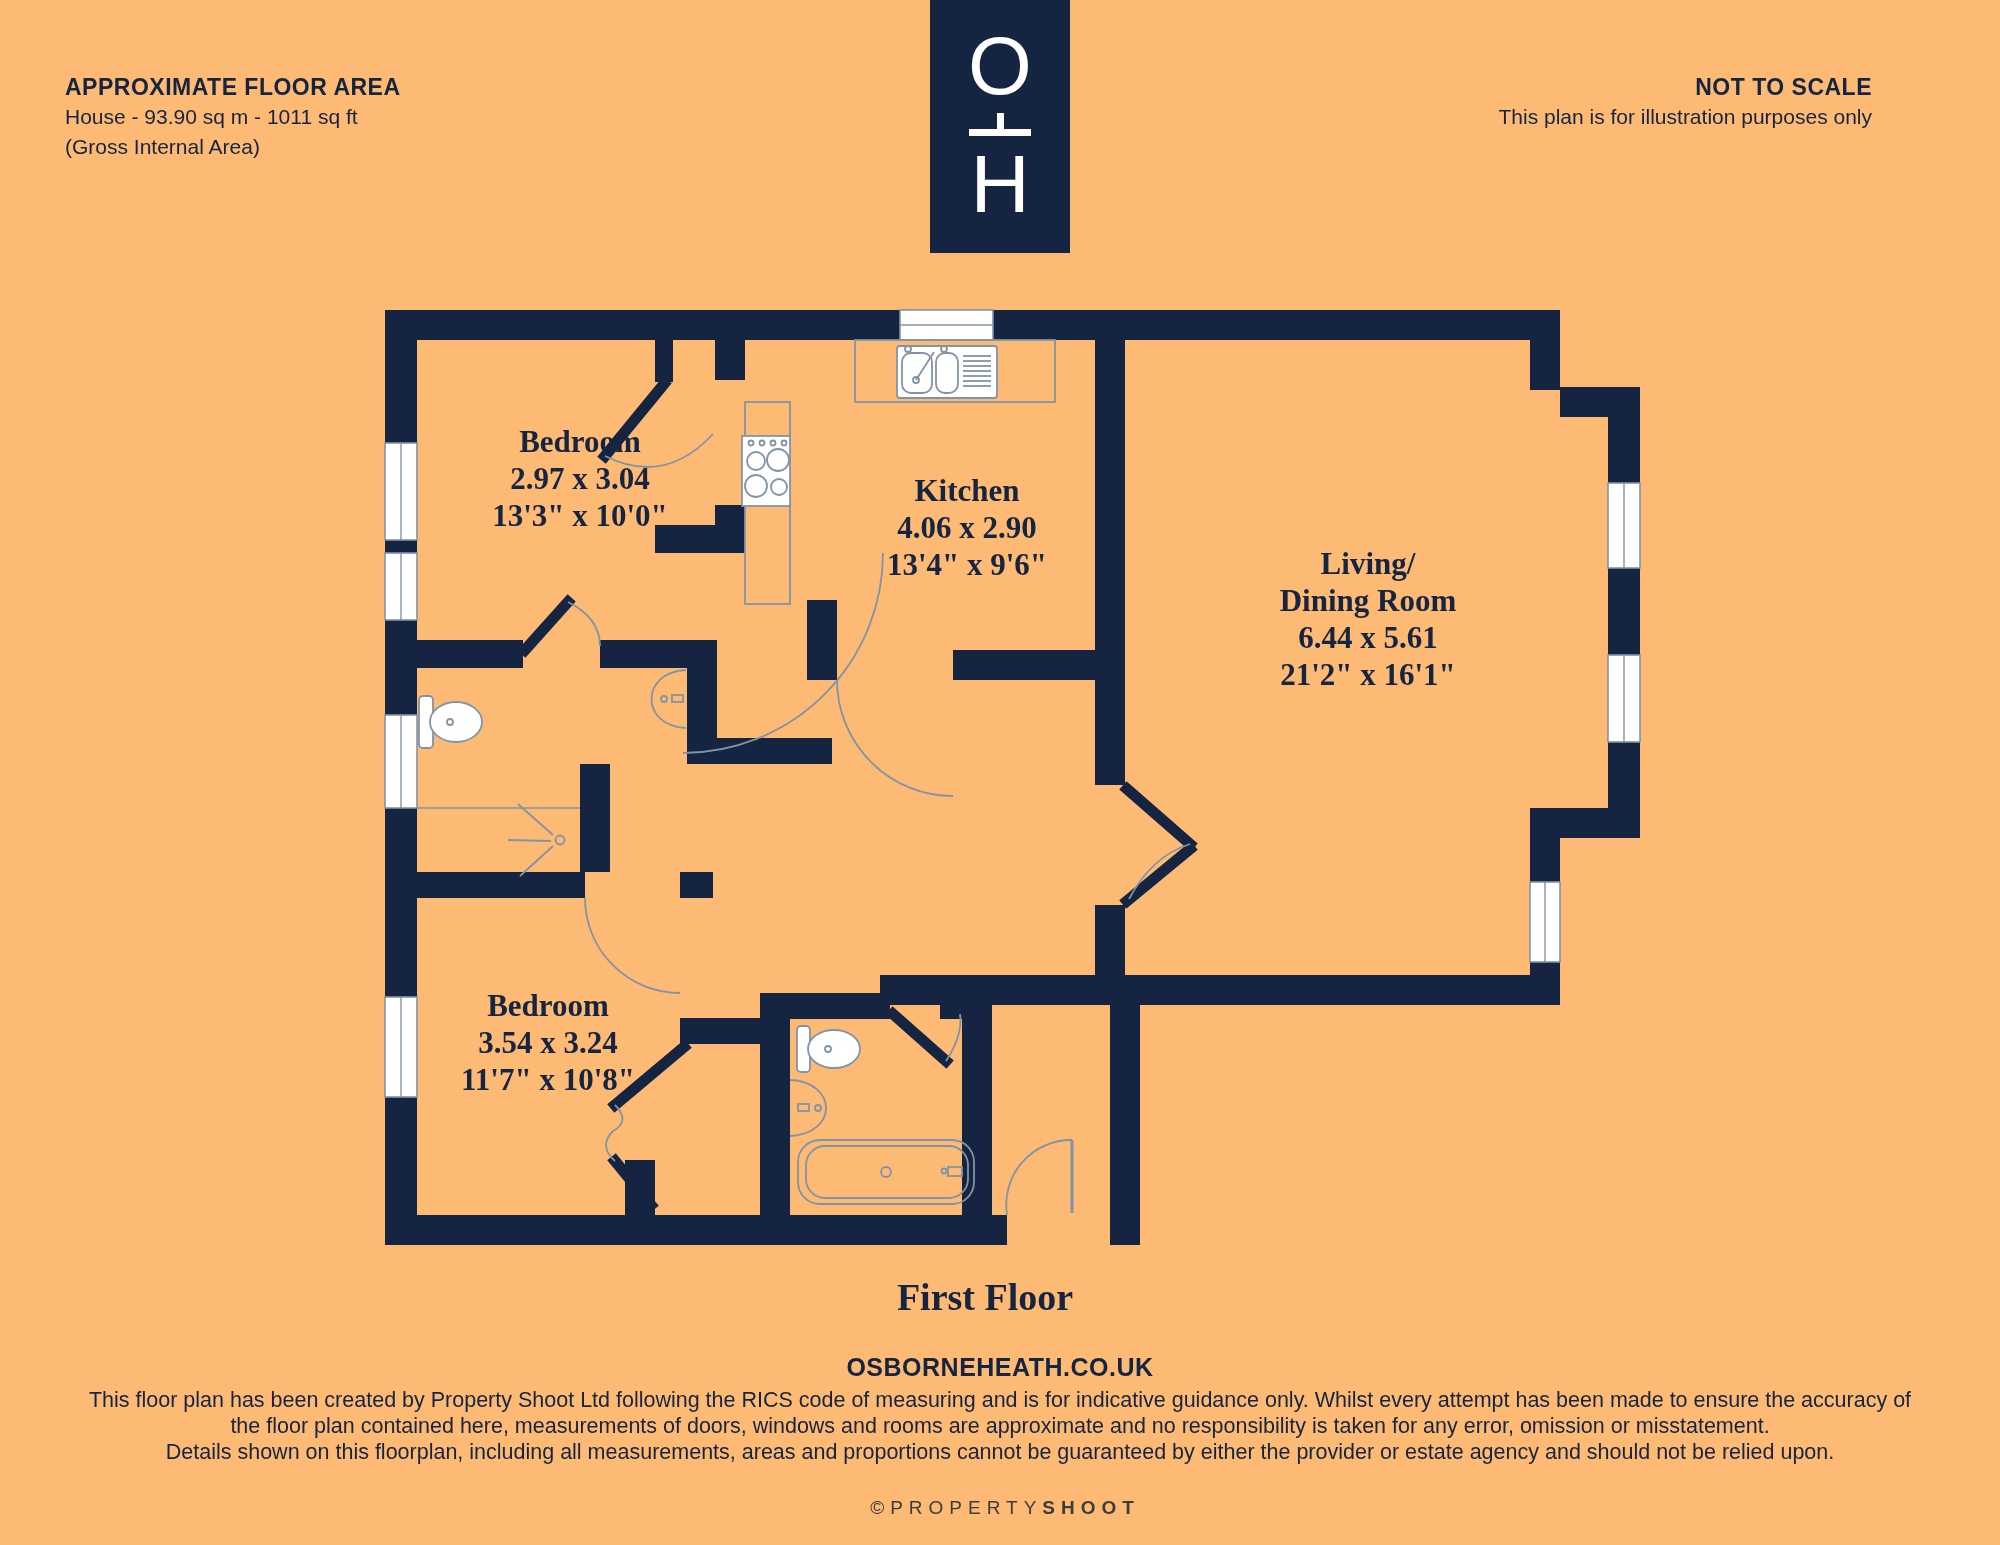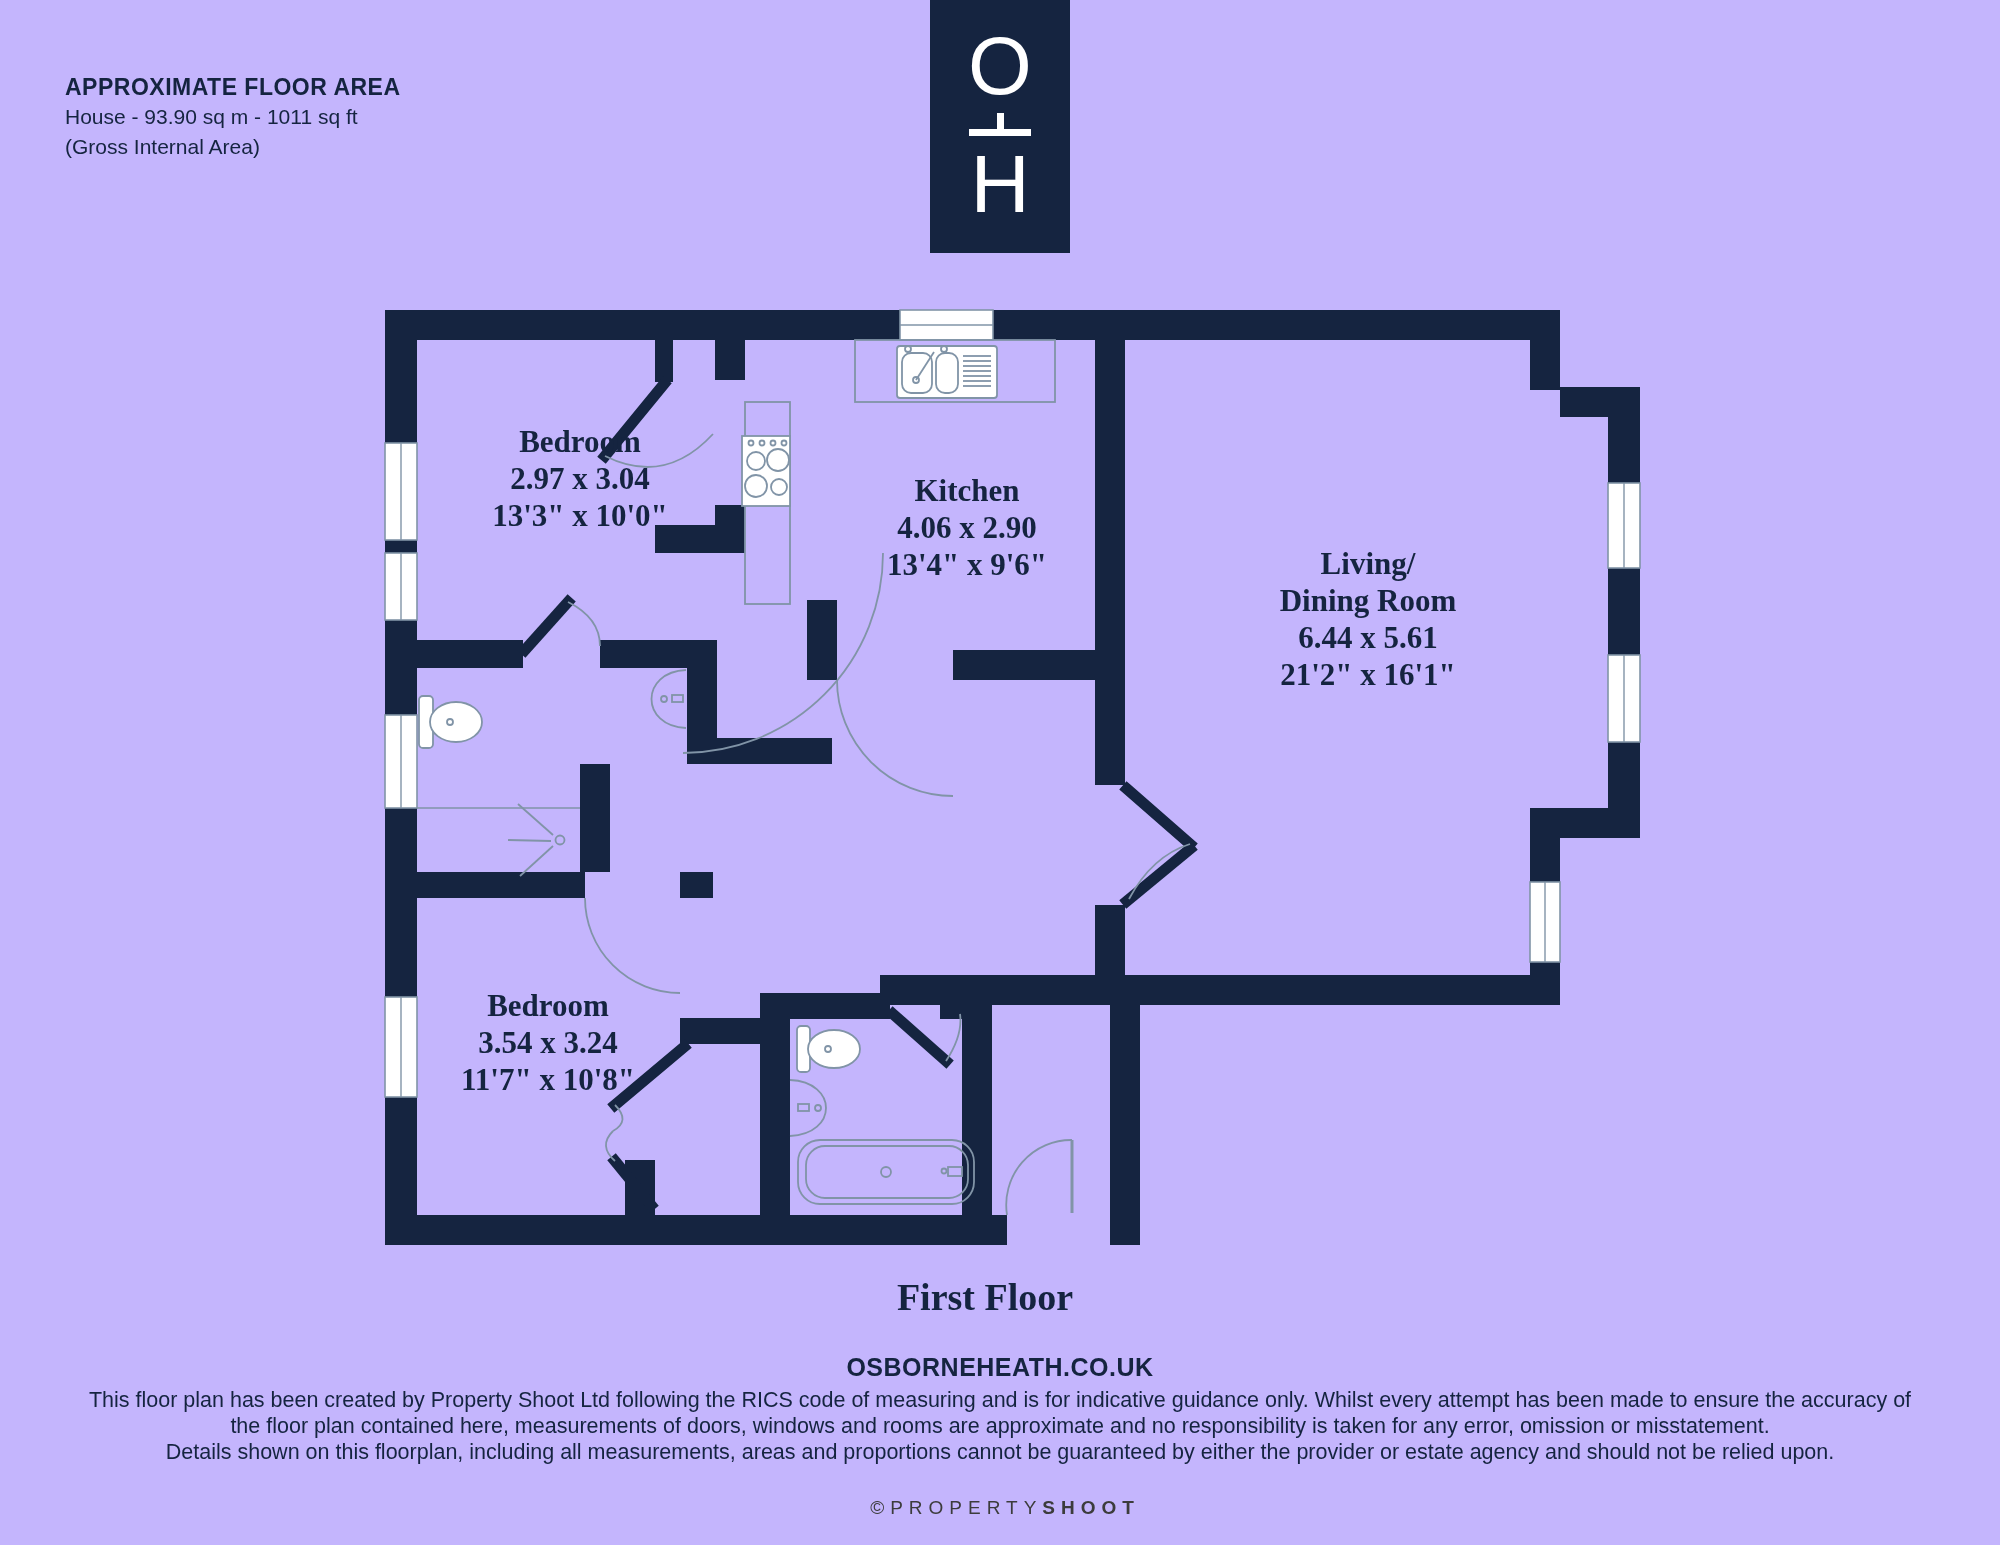--- a/index.html
+++ b/index.html
@@ -2,21 +2,21 @@
 <html><head>
 <meta charset="utf-8">
 <style>
   :root{
     --navy:#152440;
     --line:#8194a7;
     --gray:#3c3c3c;
   }
   html,body{margin:0;padding:0;background:#fff;}
   .canvas{
-    position:relative;width:2000px;height:1545px;background:#c4b5fd;overflow:hidden;
+    position:relative;width:2000px;height:1545px;background:#fdba74;overflow:hidden;
     font-family:"Liberation Sans",sans-serif;color:var(--navy);
   }
   
   .hdr-left{position:absolute;left:65px;top:72px;line-height:30px;}
   .hdr-left .t{font-weight:bold;font-size:23px;letter-spacing:.5px;}
   .hdr-left .s{font-size:21px;}
   .hdr-right{position:absolute;right:128px;top:72px;text-align:right;line-height:30px;}
   .hdr-right .t{font-weight:bold;font-size:23px;letter-spacing:.5px;}
   .hdr-right .s{font-size:21px;}
   .logo{
@@ -64,20 +64,24 @@
     <div class="s">(Gross Internal Area)</div>
   </div>
 
   <div class="logo">
     <div class="o">O</div>
     <div class="tick"></div>
     <div class="bar"></div>
     <div class="h">H</div>
   </div>
 
+  <div class="hdr-right">
+    <div class="t">NOT TO SCALE</div>
+    <div class="s">This plan is for illustration purposes only</div>
+  </div>
 
   <svg class="plan" width="2000" height="1545" viewBox="0 0 2000 1545">
 
     <g fill="#152440">
 
       <rect x="385" y="310" width="515" height="30"></rect>
       <rect x="993" y="310" width="567" height="30"></rect>
 
       <rect x="1530" y="340" width="30" height="50"></rect>
       <rect x="1560" y="387" width="80" height="30"></rect>

